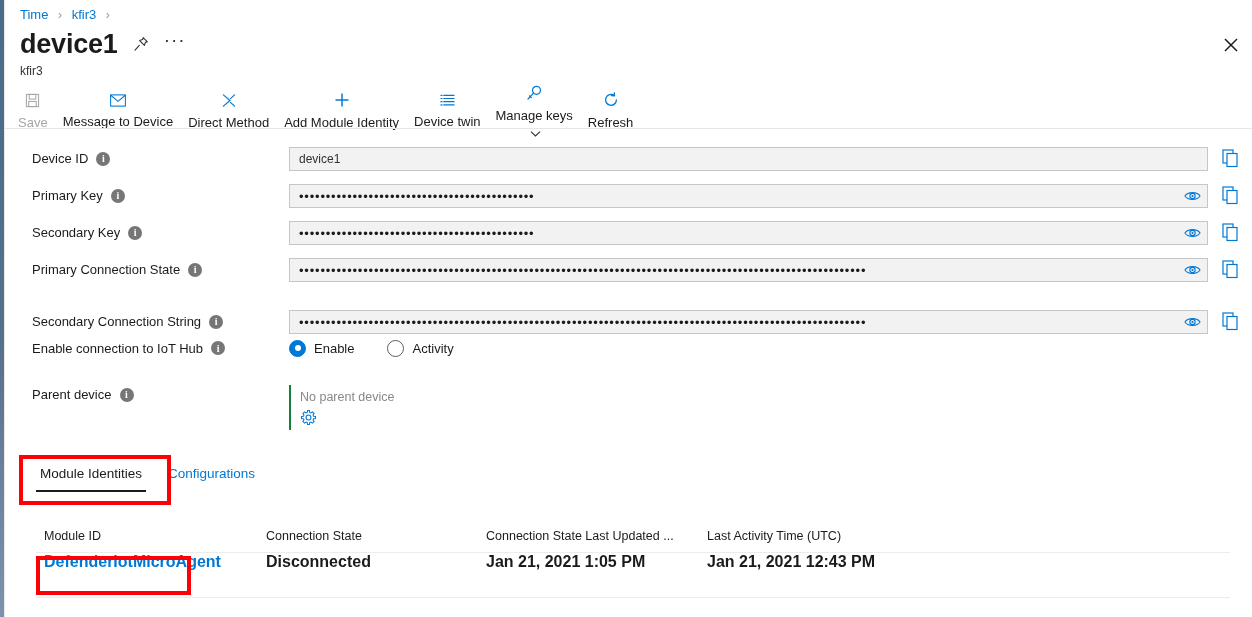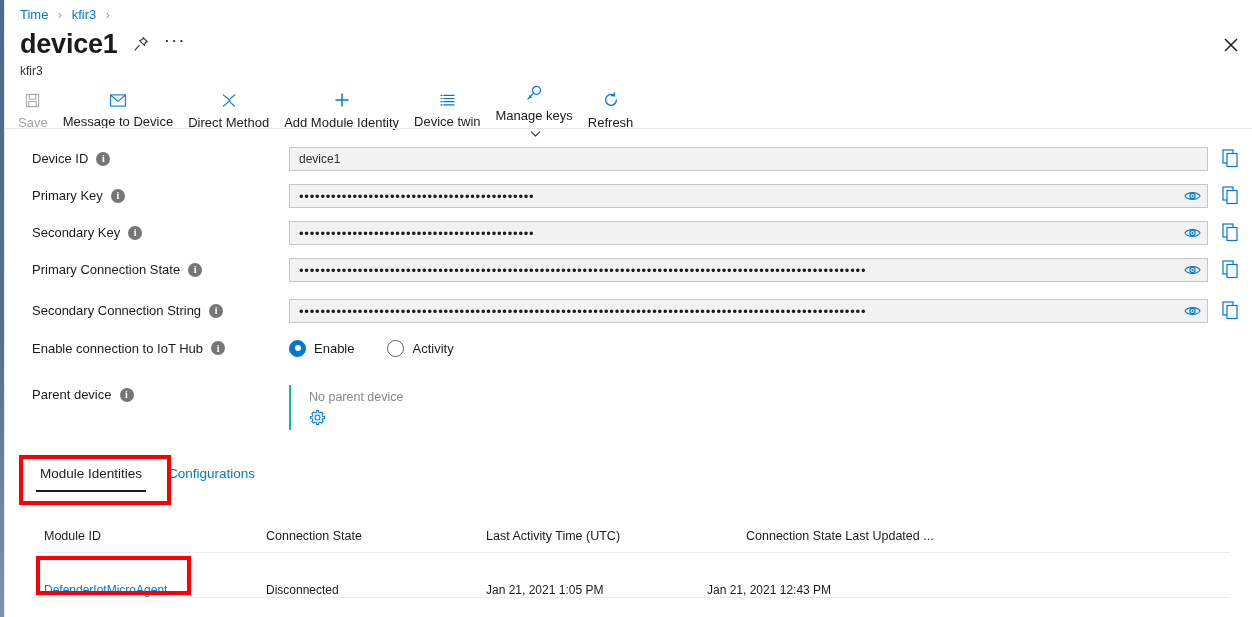--- a/index.html
+++ b/index.html
@@ -135,22 +135,22 @@
     width: 17px; height: 17px; border-radius: 50%;
     border: 1px solid #605e5c; background: #fff;
     display: flex; align-items: center; justify-content: center;
   }
   .radio-outer.on { border: 1px solid #0078d4; background:#0078d4; }
   .radio-dot { width: 6px; height: 6px; border-radius: 50%; background: #fff; }
 
   
   .parent-box {
     position: absolute; left: 289px; top: 385px;
-    border-left: 2px solid #14b8a6;
-    padding: 3px 0 4px 18px;
+    border-left: 2px solid #15803d;
+    padding: 3px 0 4px 9px;
     width: 300px;
   }
   .parent-text { font-size: 12.5px; color: #8a8886; line-height: 18px; }
   .gear-icon { width: 17px; height: 17px; margin-top: 3px; cursor: pointer; display:block; }
 
   
   .tabs {
     position: absolute; left: 36px; top: 462px;
     display: flex; align-items: flex-end; gap: 18px;
   }
@@ -174,22 +174,22 @@
   .tbl-head {
     display: flex; align-items: center;
     font-size: 12.5px; color: #1b1b1b; height: 32px;
   }
   .tbl-head .cell { padding-left: 0; }
   .tbl-sep {
     height: 1px; background: #ececec;
     margin-left: 36px; margin-right: 22px;
   }
   .tbl-row {
-    display: flex; align-items: flex-end;
-    font-size: 12px; color: #1b1b1b; height: 44px;
+    display: flex; align-items: flex-start;
+    font-size: 16px; color: #1b1b1b; height: 44px; font-weight: bold;
   }
   .c0 { width: 222px; margin-left: 44px; }
   .c1 { width: 220px; }
   .c2 { width: 221px; }
   .c3 { width: 260px; }
   .link { color: #0078d4; cursor: pointer; }
 </style>
 </head>
 <body>
 
@@ -383,21 +383,21 @@
         </span>
       </div>
       <span class="copy-icon" style="left:1222px; top:9px;">
         <svg width="18" height="19" viewBox="0 0 18 19">
           <rect x="1" y="1" width="10" height="13" fill="none" stroke="#0078d4" stroke-width="1.2"></rect>
           <rect x="5" y="4.5" width="10" height="13" fill="#fff" stroke="#0078d4" stroke-width="1.2"></rect>
         </svg>
       </span>
     </div>
 
-    <div class="field-row" style="top:4px;">
+    <div class="field-row" style="top:15px;">
       <div class="field-label">
         <span>Secondary Connection String</span>
         <span class="info-icon">i</span>
       </div>
       <div class="txtbox" style="left:289px; width:919px; top:7px;">
         <span class="dots">••••••••••••••••••••••••••••••••••••••••••••••••••••••••••••••••••••••••••••••••••••••••••••••••••••••••••</span>
         <span class="eye">
           <svg width="17" height="14" viewBox="0 0 18 14">
             <path d="M1 7 C4 2.2, 14 2.2, 17 7 C14 11.8, 4 11.8, 1 7 Z" fill="none" stroke="#0078d4" stroke-width="1.15"></path>
             <circle cx="9" cy="7" r="2.8" fill="none" stroke="#0078d4" stroke-width="1.15"></circle>
@@ -459,22 +459,22 @@
     </div>
     <div class="tab inactive">
       <span>Configurations</span>
     </div>
   </div>
 
   <div class="tbl">
     <div class="tbl-head">
       <div class="cell c0">Module ID</div>
       <div class="cell c1">Connection State</div>
+      <div class="cell c2">Connection State Last Updated ...</div>
       <div class="cell c3">Last Activity Time (UTC)</div>
-      <div class="cell c2">Connection State Last Updated ...</div>
     </div>
     <div class="tbl-sep"></div>
     <div class="tbl-row">
       <div class="cell c0 link">DefenderIotMicroAgent</div>
       <div class="cell c1">Disconnected</div>
       <div class="cell c2">Jan 21, 2021 1:05 PM</div>
       <div class="cell c3">Jan 21, 2021 12:43 PM</div>
     </div>
     <div class="tbl-sep"></div>
   </div>

